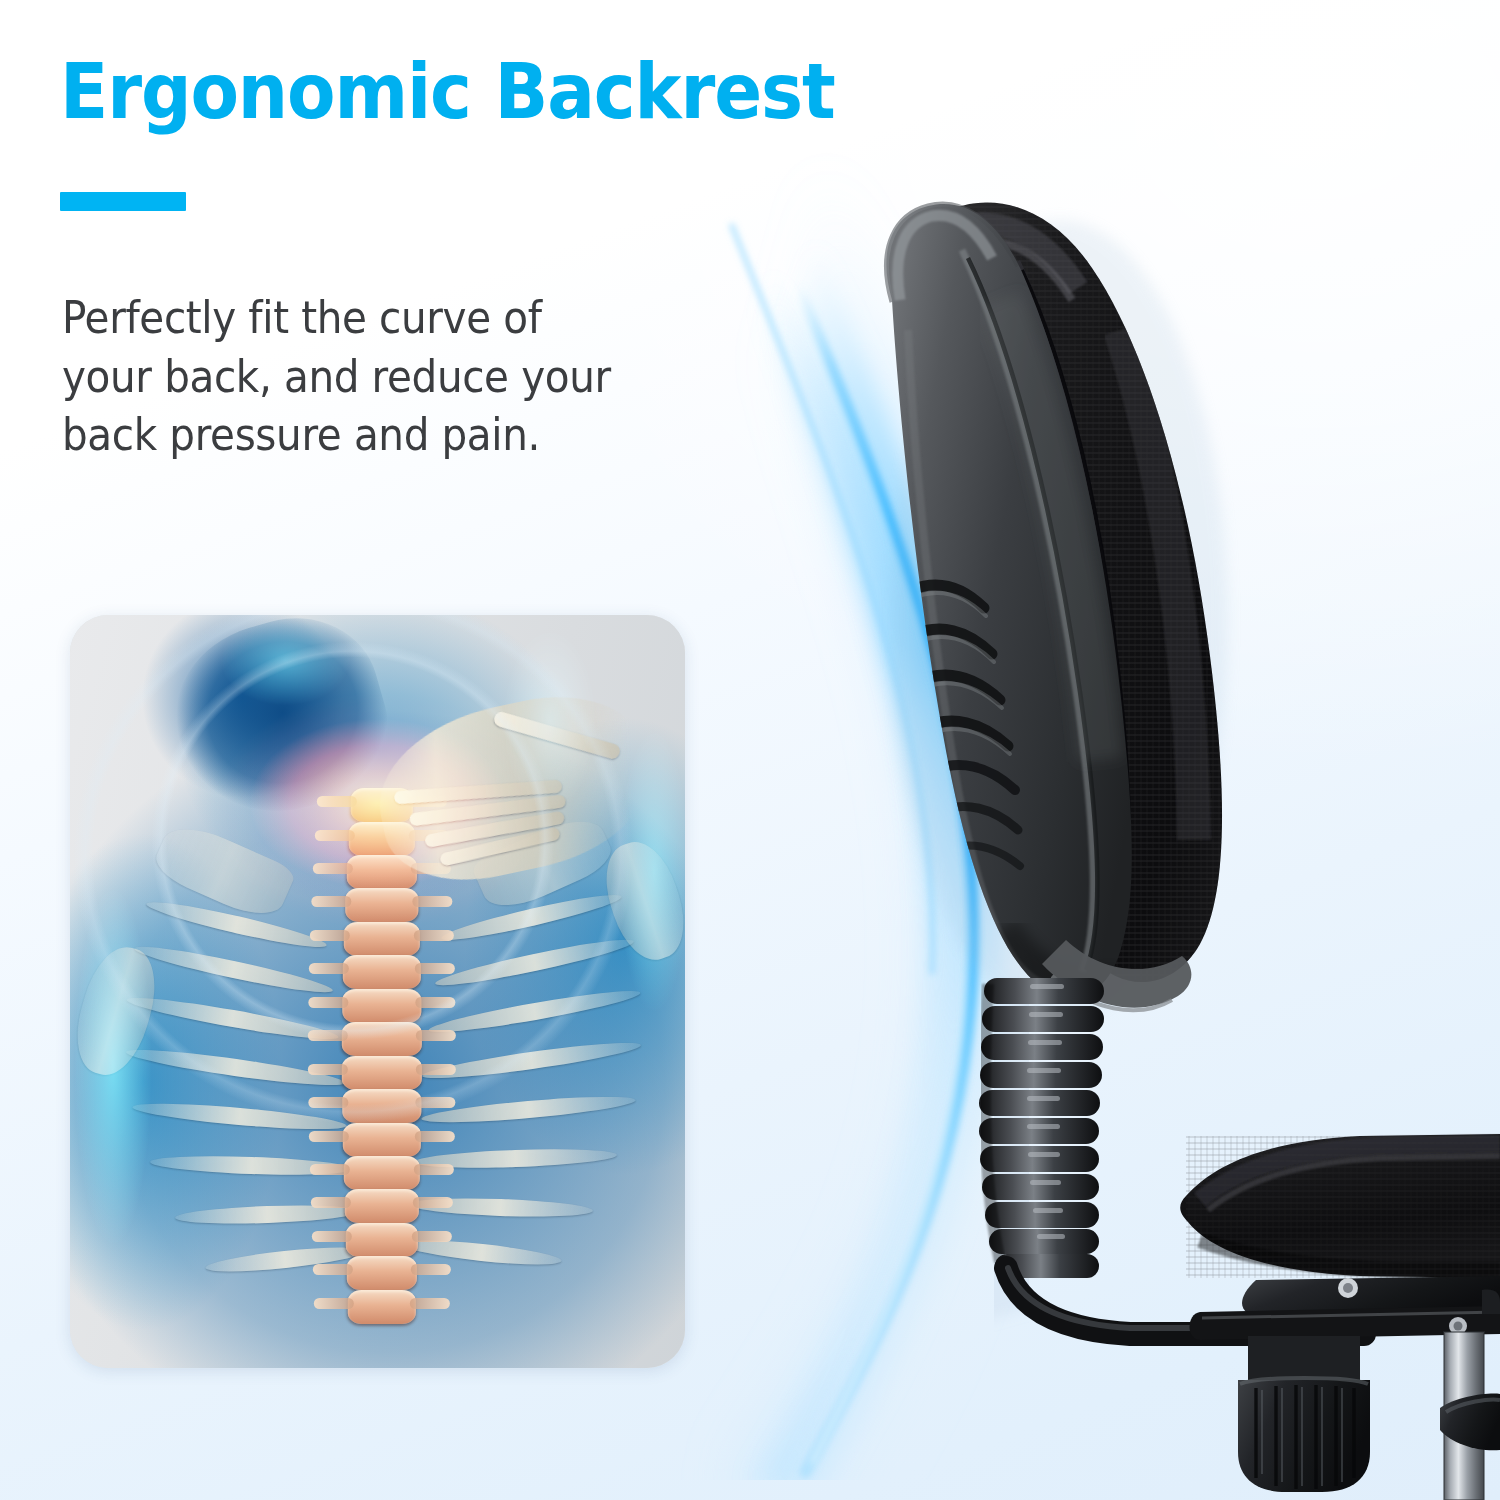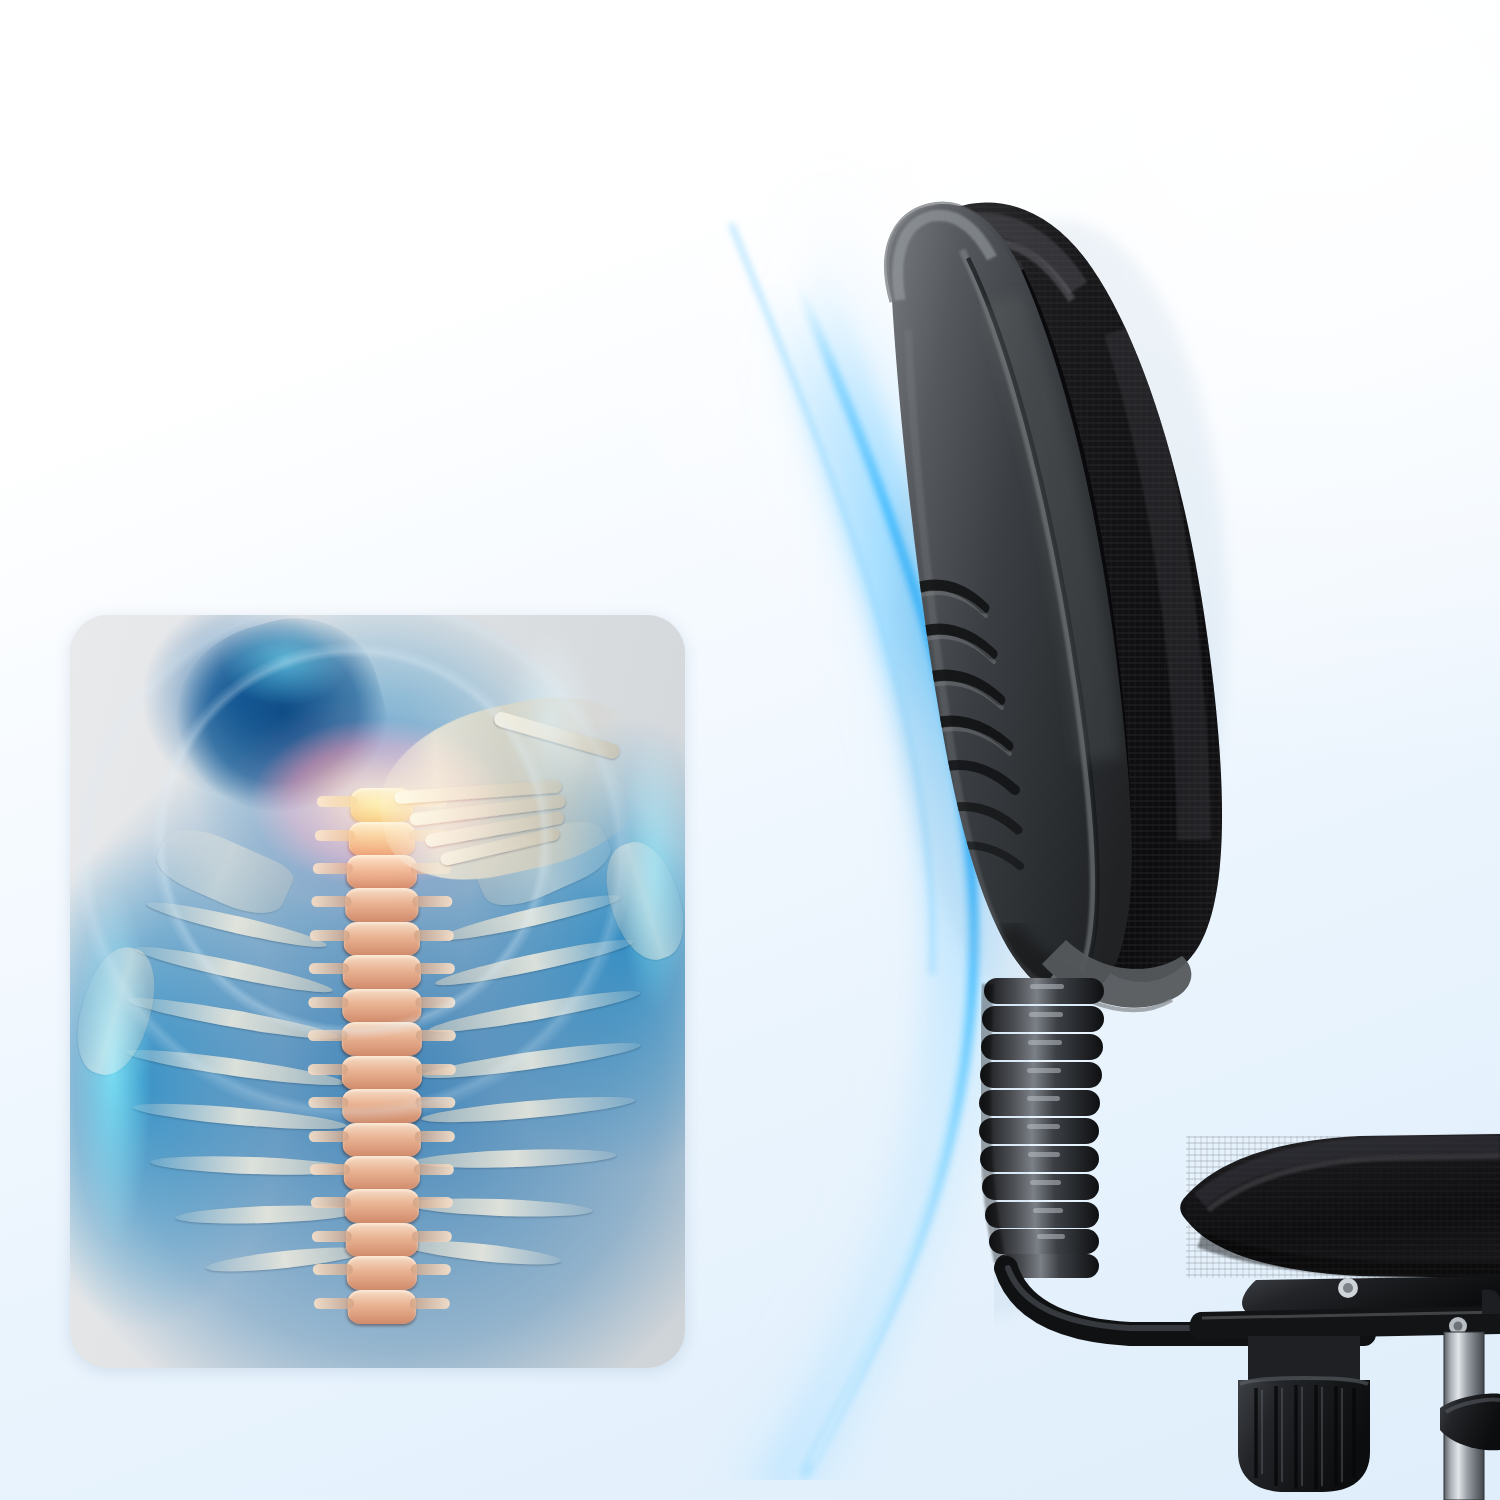--- a/index.html
+++ b/index.html
@@ -140,20 +140,25 @@
   .chair{position:absolute;left:700px;top:0;width:800px;height:1500px;z-index:20;}
 
   
   .full{position:absolute;inset:0;width:100%;height:100%;}
 </style>
 </head>
 <body>
 
 <div class="canvas">
 
+  <div class="text-block">
+    <h1 class="headline">Ergonomic Backrest</h1>
+    <div class="accent-bar"></div>
+    <p class="subcopy">Perfectly fit the curve of your back, and reduce your back pressure and pain.</p>
+  </div>
 
   <div class="energy-arc">
     <svg class="full" viewBox="0 0 500 1330" preserveAspectRatio="none" aria-hidden="true">
       <defs>
         <linearGradient id="arcFadeA" x1="0.35" y1="0" x2="0.6" y2="1">
           <stop offset="0" stop-color="#7fd3ff" stop-opacity="0"></stop>
           <stop offset="0.10" stop-color="#63c8ff" stop-opacity=".55"></stop>
           <stop offset="0.34" stop-color="#2fb4ff" stop-opacity=".95"></stop>
           <stop offset="0.58" stop-color="#17a6ff" stop-opacity="1"></stop>
           <stop offset="0.80" stop-color="#55c6ff" stop-opacity=".62"></stop>

